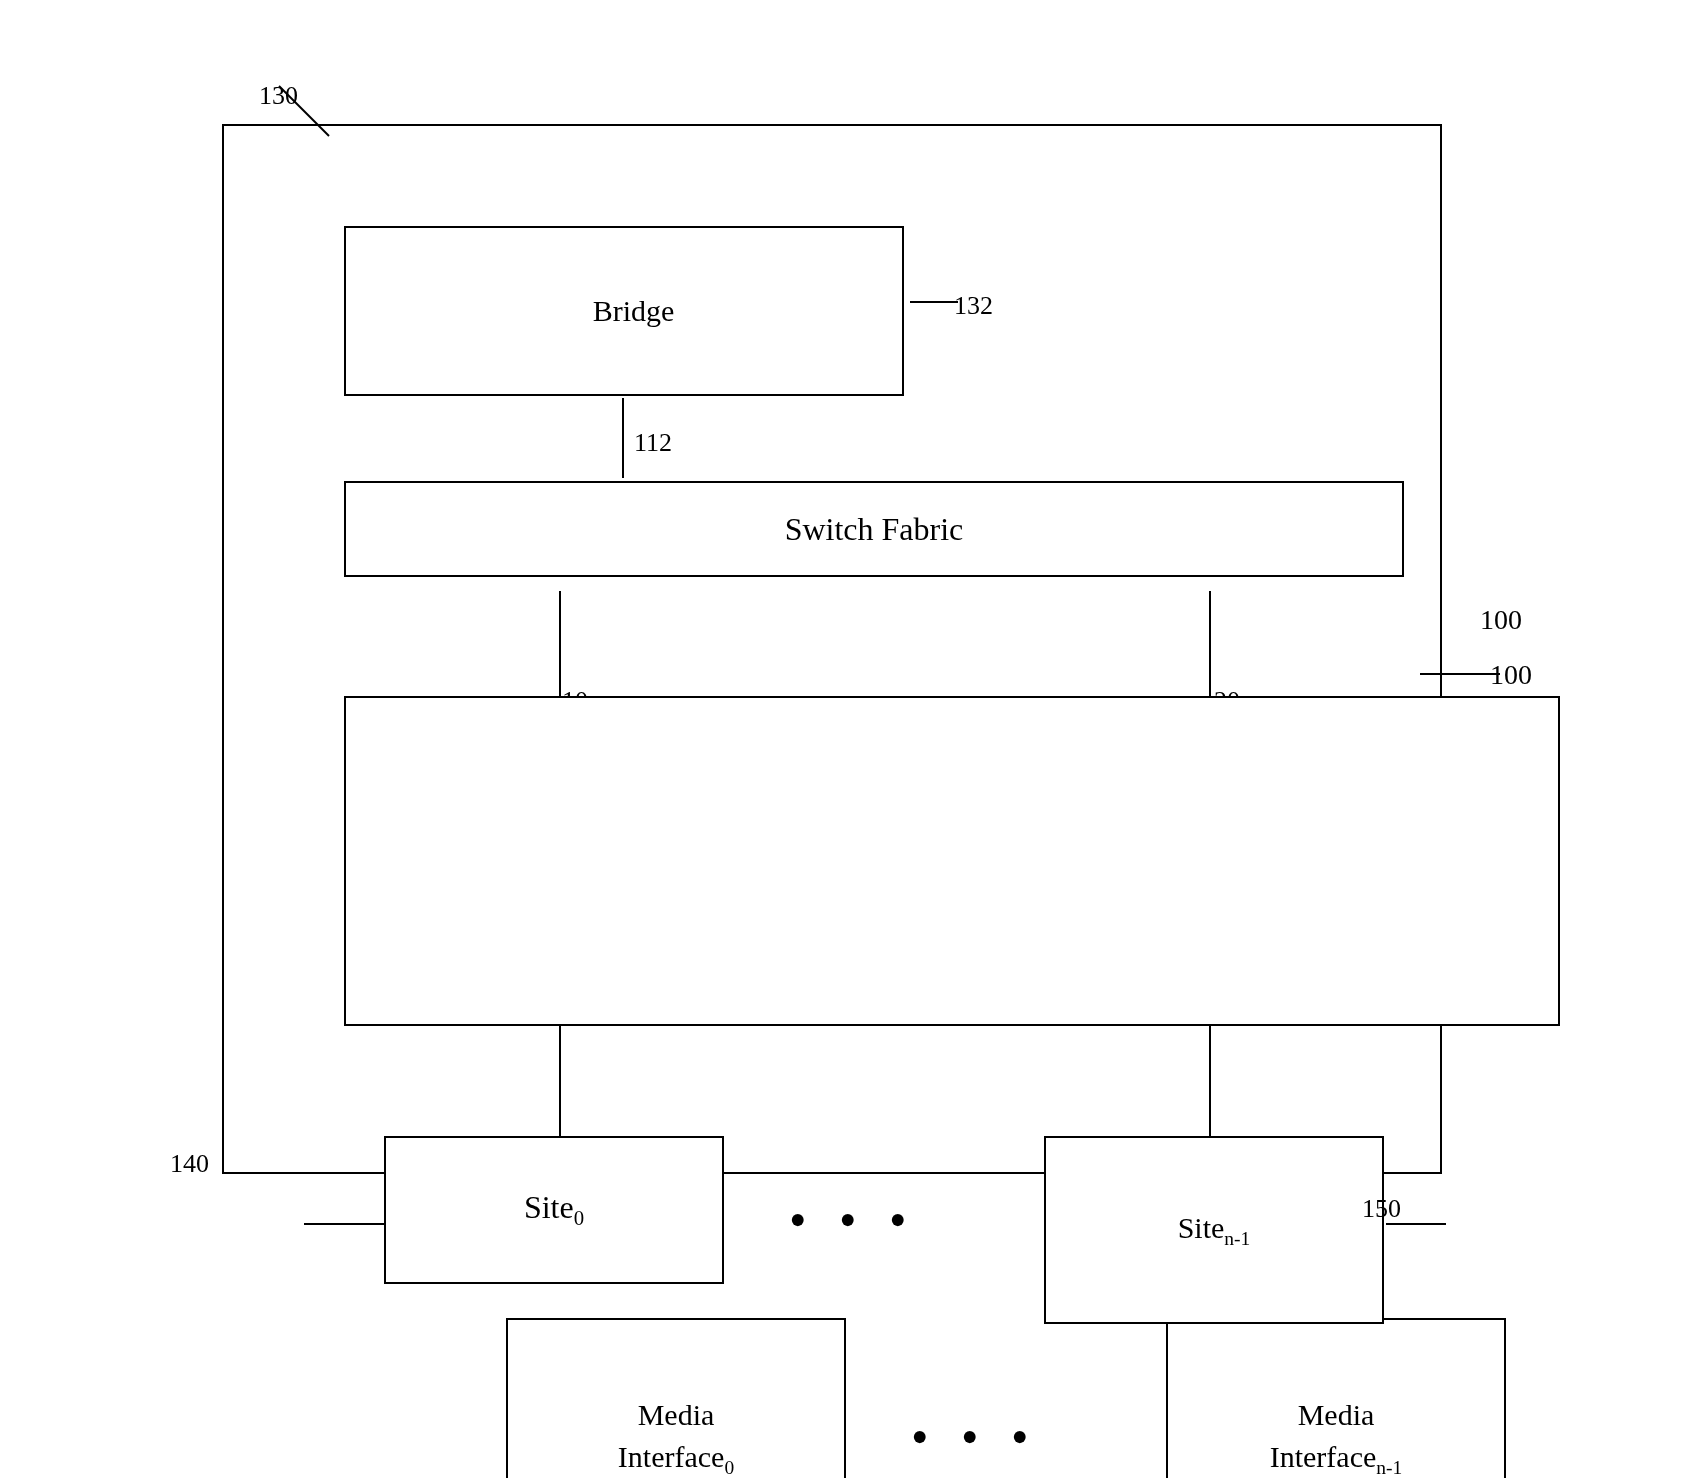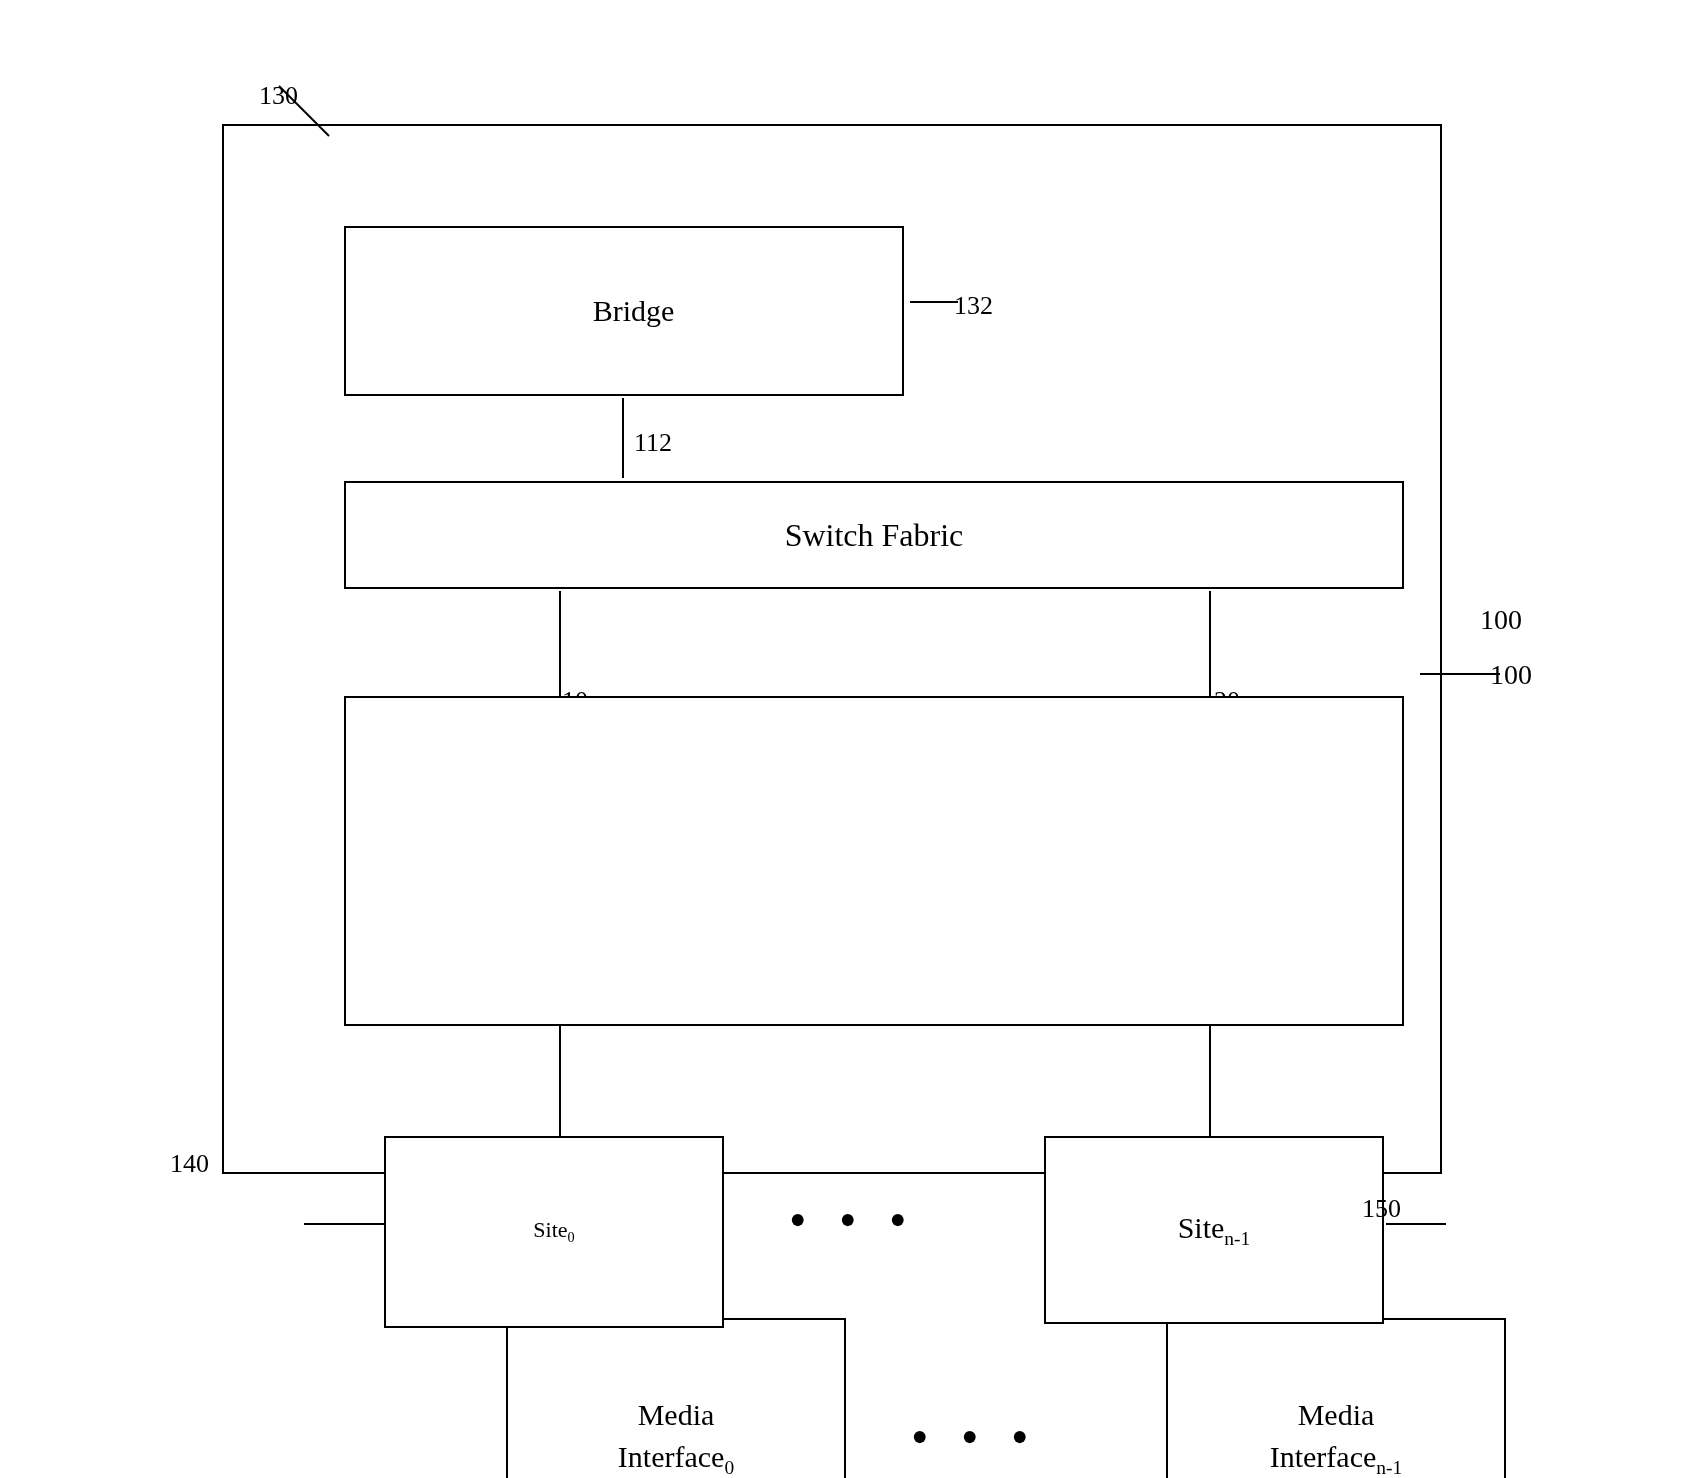--- a/index.html
+++ b/index.html
@@ -106,35 +106,35 @@
       left: 410px;
       font-size: 26px;
     }
 
     
     .switch-fabric-box {
       position: absolute;
       top: 355px;
       left: 120px;
       width: 1060px;
-      height: 108px;
+      height: 96px;
       border: 2px solid #000;
       background: #fff;
       display: flex;
       align-items: center;
       justify-content: center;
       font-size: 32px;
     }
 
     
     .media-group-box {
       position: absolute;
       top: 570px;
       left: 120px;
-      width: 1060px;
+      width: 1216px;
       height: 330px;
       border: 2px solid #000;
       background: #fff;
     }
 
     
     .line-sf-to-media-left {
       position: absolute;
       top: 465px;
       left: 335px;
@@ -231,27 +231,27 @@
       height: 110px;
       background: #000;
     }
 
     
     .site-0-box {
       position: absolute;
       top: 1010px;
       left: 160px;
       width: 340px;
-      height: 192px;
-      border: 2px solid #000;
-      background: #fff;
-      display: flex;
-      align-items: center;
-      justify-content: center;
-      font-size: 22px;
+      height: 148px;
+      border: 2px solid #000;
+      background: #fff;
+      display: flex;
+      align-items: center;
+      justify-content: center;
+      font-size: 32px;
     }
 
     
     .site-n1-box {
       position: absolute;
       top: 1010px;
       left: 820px;
       width: 340px;
       height: 188px;
       border: 2px solid #000;

